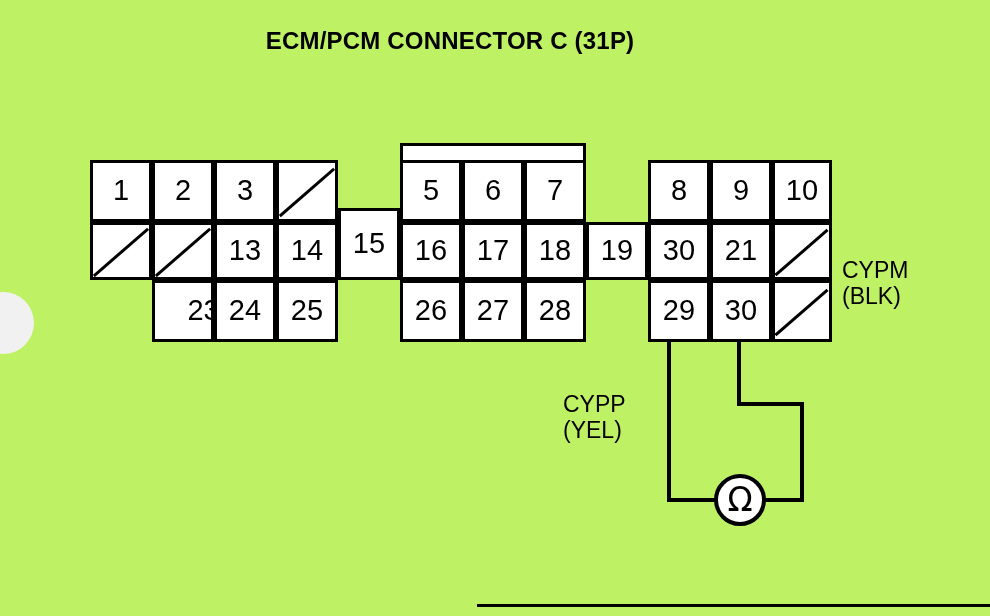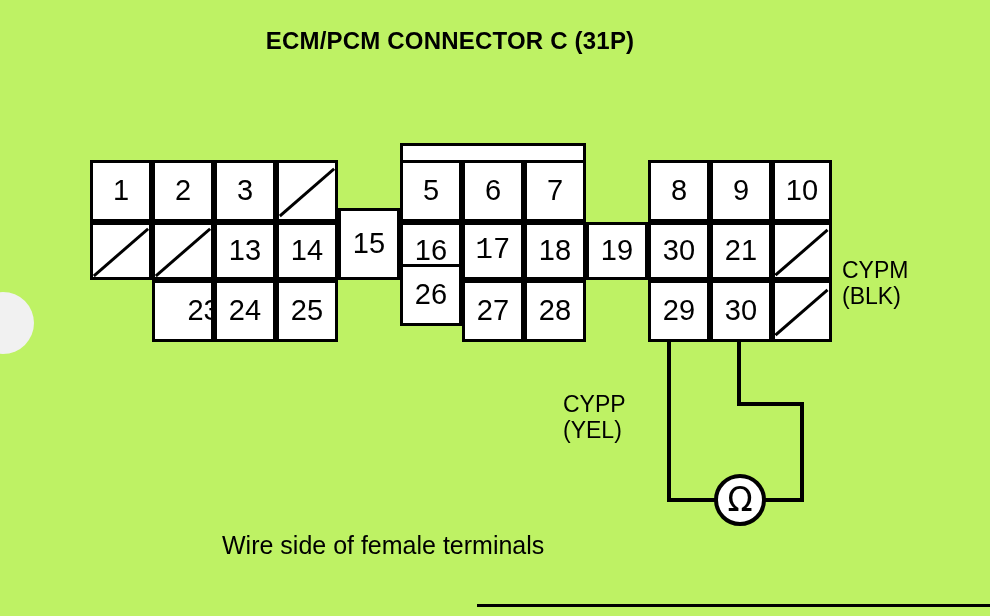--- a/index.html
+++ b/index.html
@@ -195,21 +195,21 @@
       </div>
     <div class="cell" style="left:186px; top:62px; width:62px; height:58px;">
         <span class="num">14</span>
       </div>
     <div class="cell" style="left:248px; top:48px; width:62px; height:72px;justify-content:center;">
         <span class="num">15</span>
       </div>
     <div class="cell" style="left:310px; top:62px; width:62px; height:58px;">
         <span class="num">16</span>
       </div>
-    <div class="cell" style="left:372px; top:62px; width:62px; height:58px;font-family:Liberation Mono, monospace;">
+    <div class="cell" style="left:372px; top:62px; width:62px; height:58px;">
         <span class="num">17</span>
       </div>
     <div class="cell" style="left:434px; top:62px; width:62px; height:58px;">
         <span class="num">18</span>
       </div>
     <div class="cell" style="left:496px; top:62px; width:62px; height:58px;">
         <span class="num">19</span>
       </div>
     <div class="cell" style="left:558px; top:62px; width:62px; height:58px;">
         <span class="num">30</span>
@@ -222,21 +222,21 @@
     <div class="cell" style="left:62px;  top:120px; width:62px; height:62px;padding-left:41px;">
         <span class="num">23</span>
       </div>
     <div class="cell" style="left:124px; top:120px; width:62px; height:62px;">
         <span class="num">24</span>
       </div>
     <div class="cell" style="left:186px; top:120px; width:62px; height:62px;">
         <span class="num">25</span>
       </div>
 
-    <div class="cell" style="left:310px; top:104px; width:62px; height:62px;">
+    <div class="cell" style="left:310px; top:120px; width:62px; height:62px;">
         <span class="num">26</span>
       </div>
     <div class="cell" style="left:372px; top:120px; width:62px; height:62px;">
         <span class="num">27</span>
       </div>
     <div class="cell" style="left:434px; top:120px; width:62px; height:62px;">
         <span class="num">28</span>
       </div>
 
     <div class="cell" style="left:558px; top:120px; width:62px; height:62px;">
@@ -260,16 +260,15 @@
   <div class="meter" style="left:714px; top:474px; width:52px; height:52px;">
     <span>Ω</span>
   </div>
 
   <div class="wire-label label-cypm">CYPM
 (BLK)</div>
 
   <div class="wire-label label-cypp">CYPP
 (YEL)</div>
 
-  <div class="caption">Wire side of female terminals</div>
 
   <div class="footer-rule"></div>
 </div>
 
 </body></html>

